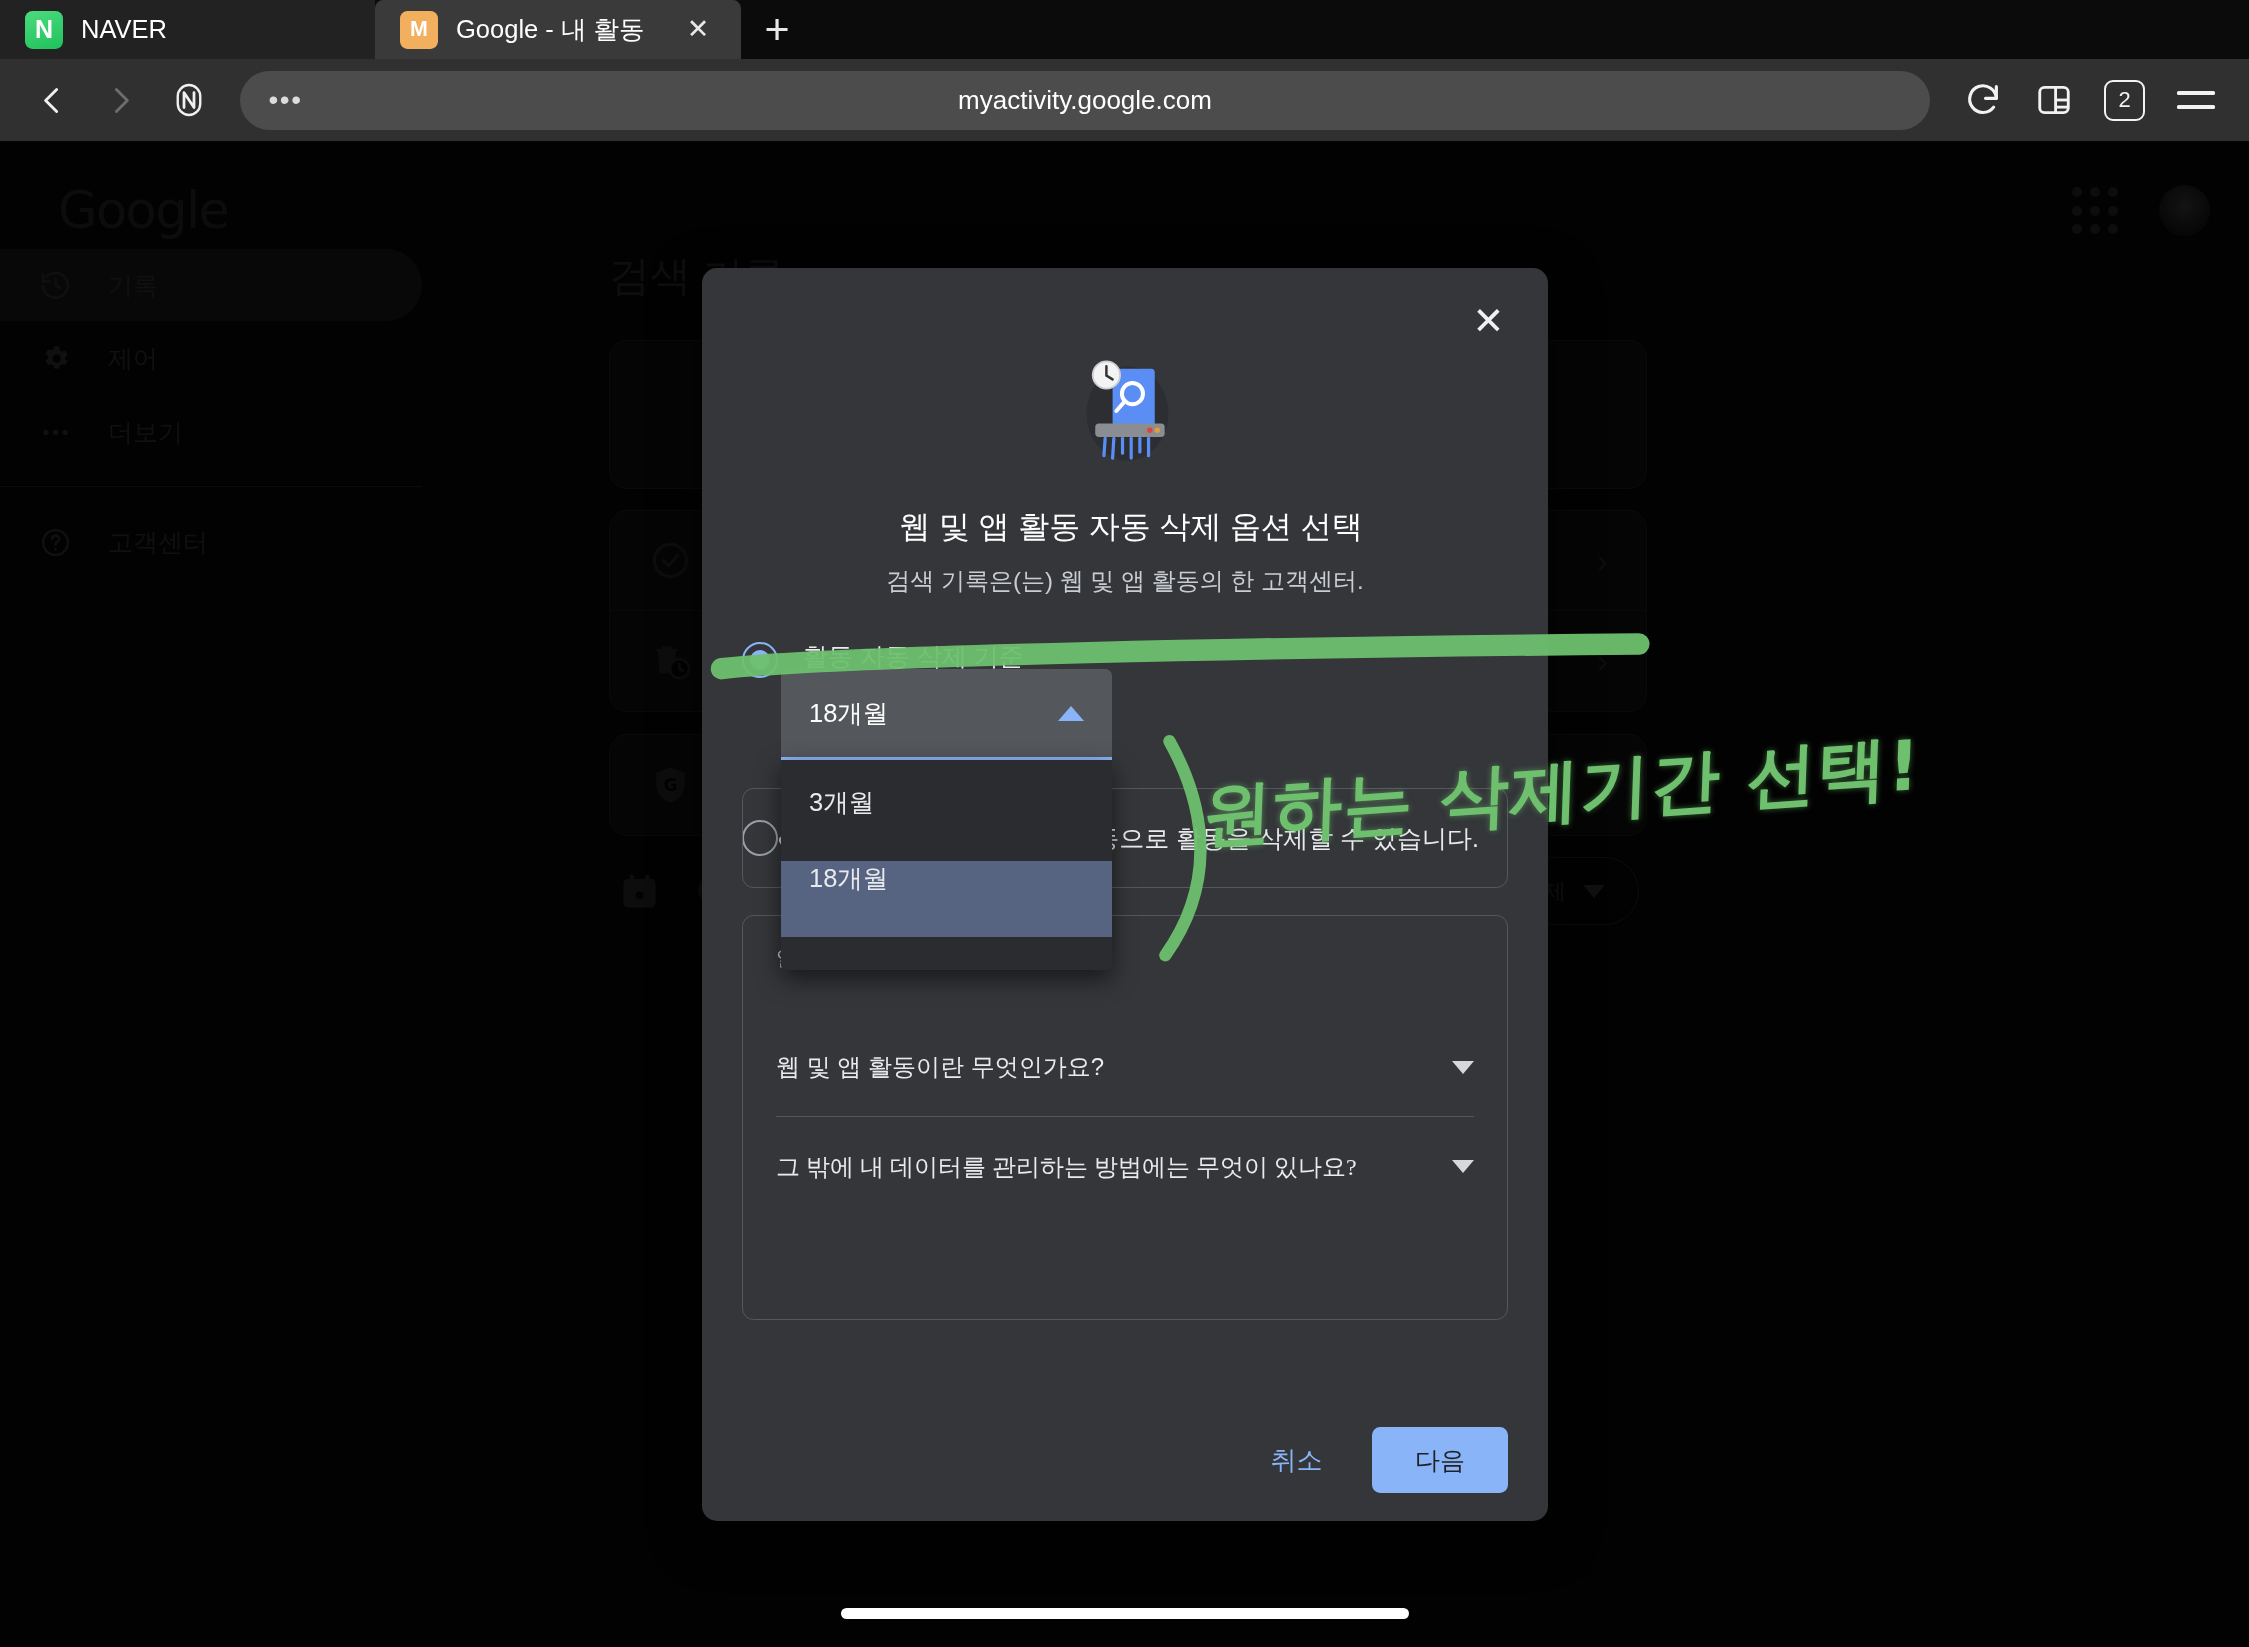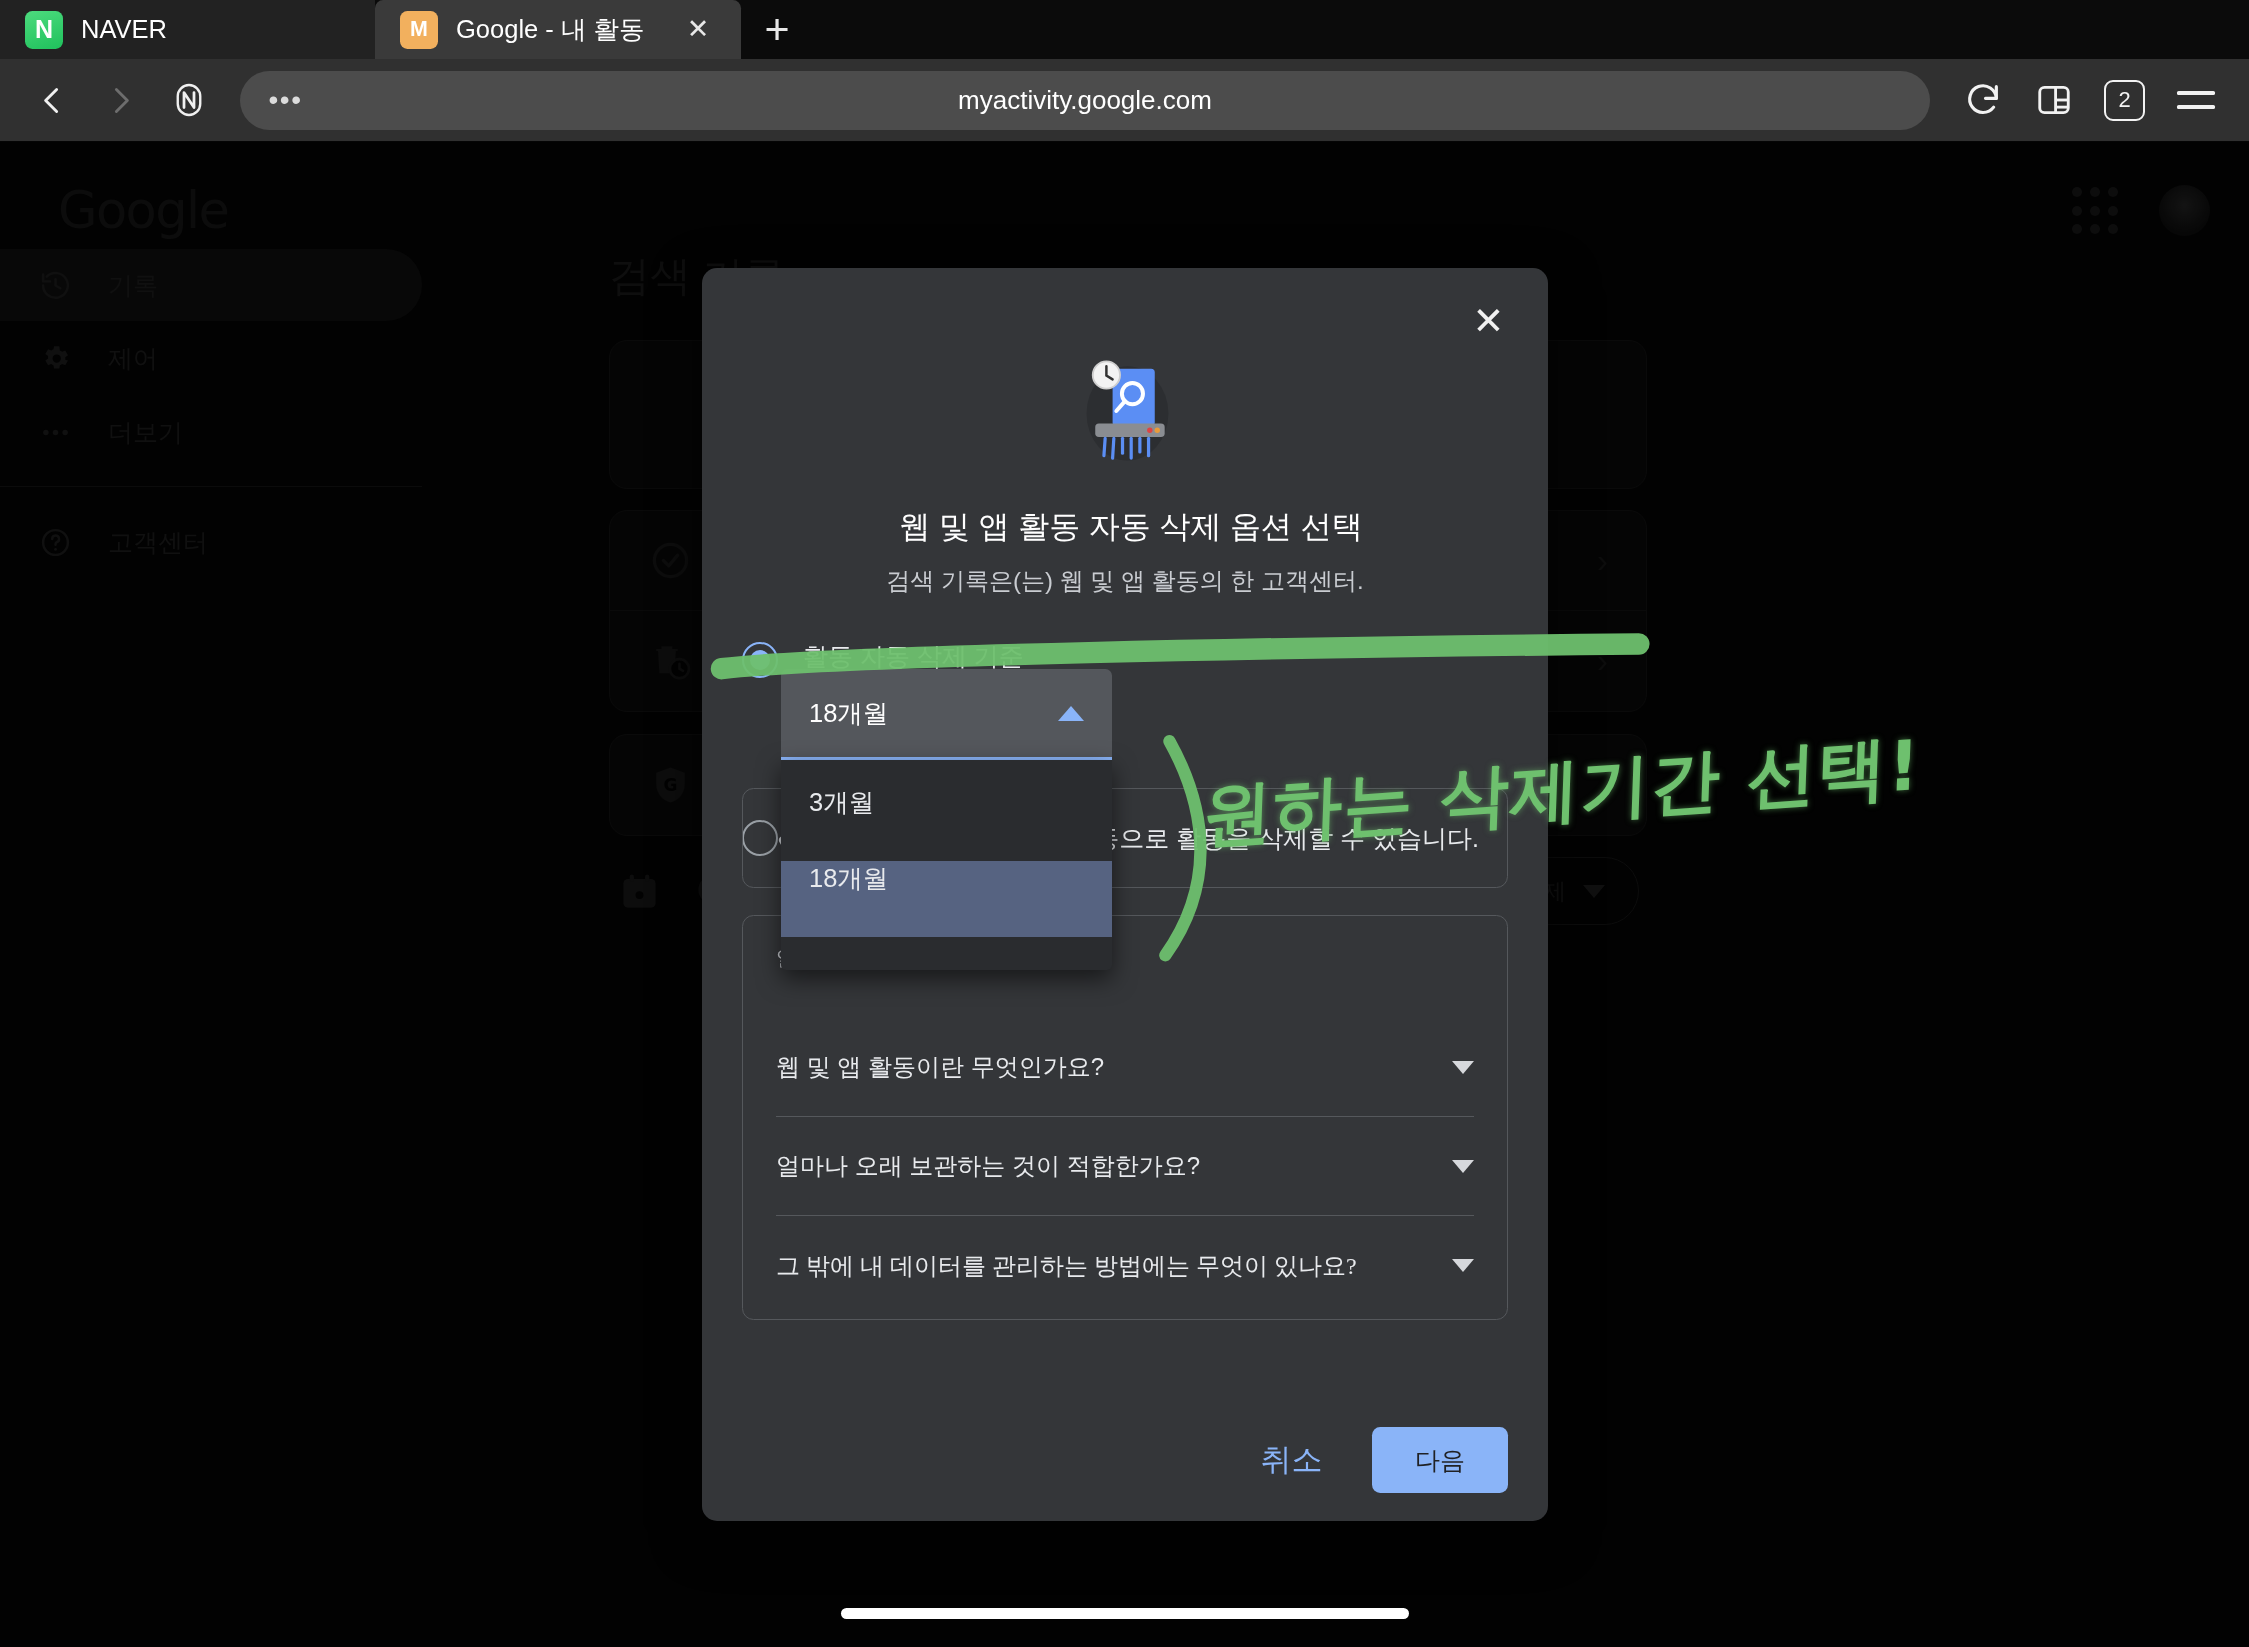--- a/index.html
+++ b/index.html
@@ -203,21 +203,21 @@
   .faq-item:last-child { border-bottom: none; font-family: Liberation Serif, serif; }
   .faq-q { color: #e8eaed; font-size: 24px; flex: 1; }
   .caret-down { width: 0; height: 0; border-left: 11.5px solid transparent; border-right: 11.5px solid transparent; border-top: 13px solid #d6d8dc; }
 
   .modal-footer {
     position: absolute; left: 0; right: 40px; bottom: 28px;
     display: flex; align-items: center; justify-content: flex-end; gap: 21.4px;
   }
   .btn-text {
     height: 64px; padding: 0 28px; display: flex; align-items: center;
-    color: #8ab4f8; font-size: 31px; border-radius: 6.6px; background: none; border: none;
+    color: #8ab4f8; font-size: 26px; border-radius: 6.6px; background: none; border: none;
     font-family: inherit;
   }
   .btn-filled {
     height: 66px; padding: 0 43px; display: flex; align-items: center;
     background: #8ab4f8; color: #202124; font-size: 25px; border: none;
     border-radius: 8.2px; font-family: inherit;
   }
 
   
   .annot { position: absolute; inset: 0; pointer-events: none; z-index: 60; }
@@ -491,24 +491,20 @@
       <span class="manual-text">수동으로 활동을 삭제할 수 있습니다.</span>
     </div>
 
     <div class="faq-box">
       <div class="faq-head">일반적인 질문</div>
       <div class="faq-item">
         <span class="faq-q">웹 및 앱 활동이란 무엇인가요?</span>
         <span class="caret-down"></span>
       </div>
       <div class="faq-item">
-        <span class="faq-q">얼마나 오래 보관하는 것이 적합한가요?</span>
-        <span class="caret-down"></span>
-      </div>
-      <div class="faq-item">
         <span class="faq-q">그 밖에 내 데이터를 관리하는 방법에는 무엇이 있나요?</span>
         <span class="caret-down"></span>
       </div>
     </div>
 
     <div class="modal-footer">
       <button class="btn-text">취소</button>
       <button class="btn-filled">다음</button>
     </div>
   </div>

